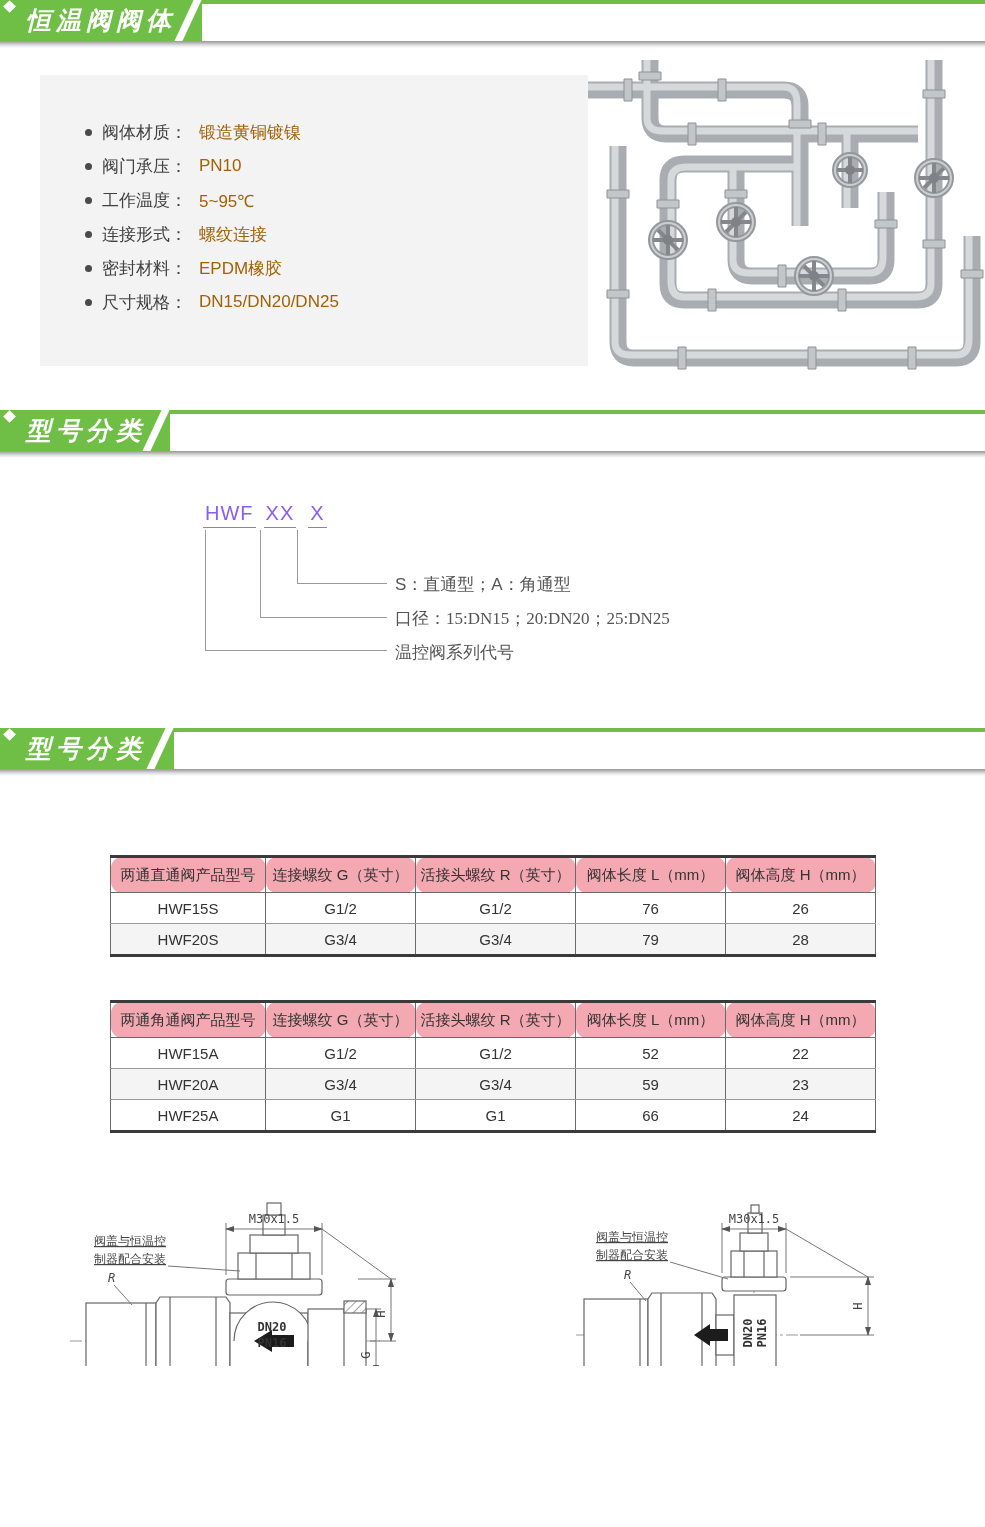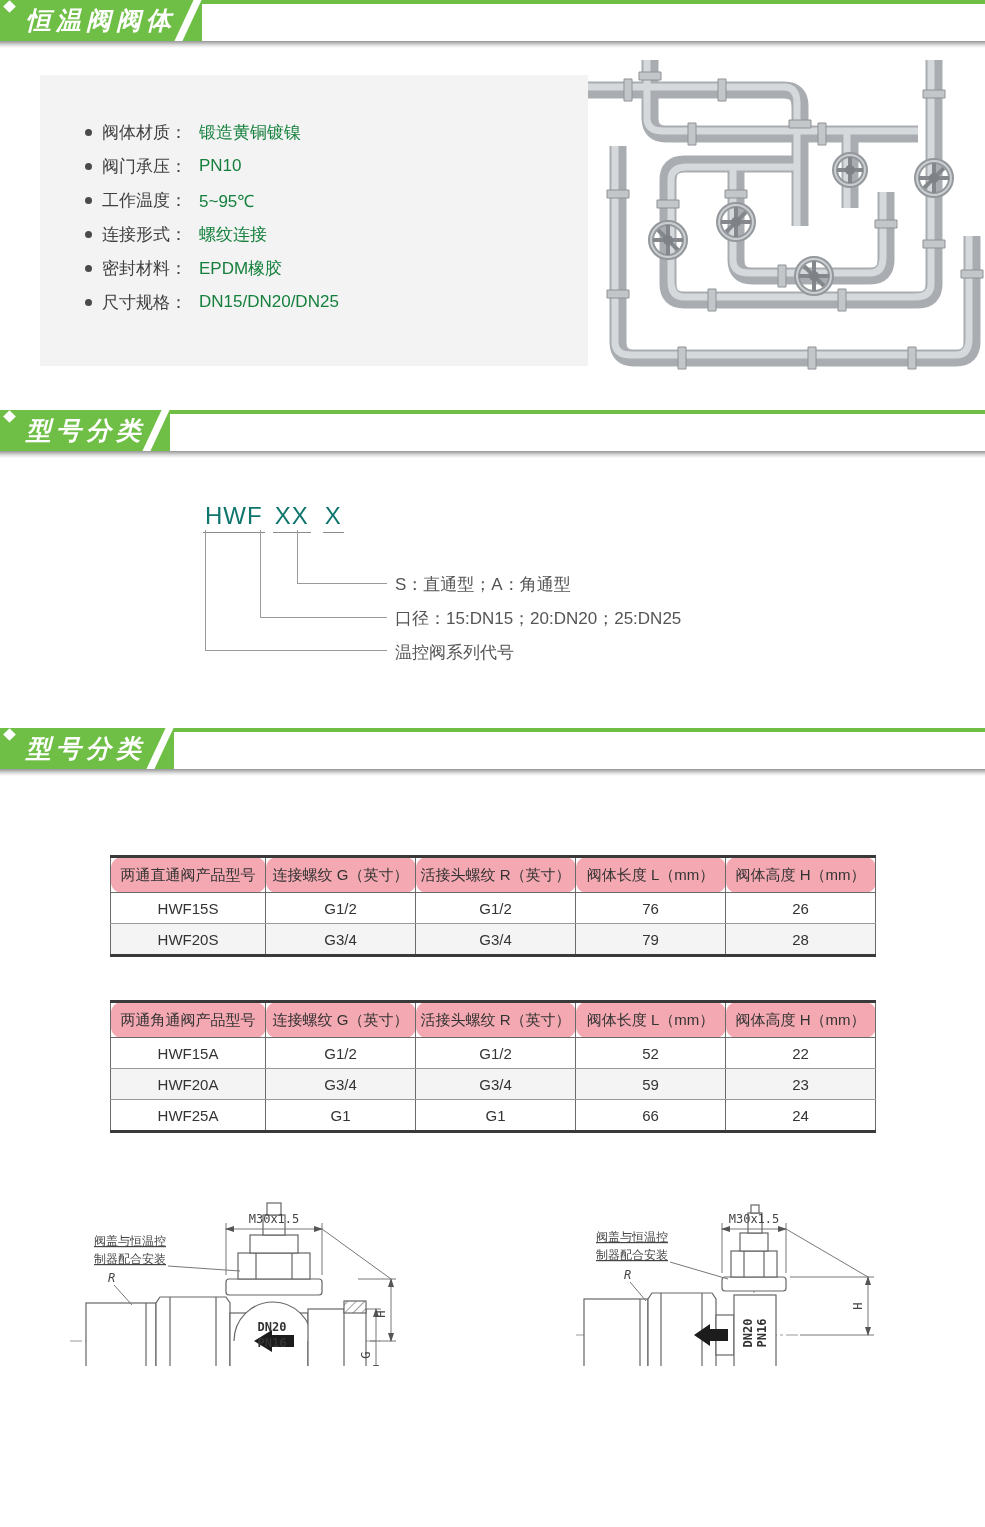--- a/index.html
+++ b/index.html
@@ -18,29 +18,29 @@
   .banner-shadow{position:absolute;top:41px;left:0;right:0;height:7px;
         background:linear-gradient(to bottom,#969696 0px,#b9b9b9 2px,#dedede 4px,rgba(238,238,238,0) 7px);}
   .diamond{position:absolute;top:2px;left:5px;width:9px;height:9px;background:#fff;transform:rotate(45deg);}
 
   
   .spec-box{position:absolute;left:40px;top:75px;width:548px;height:291px;background:#f3f3f3;}
   .spec-list{position:absolute;left:45px;top:40px;}
   .spec-item{display:flex;align-items:center;height:34px;font-size:17px;color:#595959;}
   .spec-bullet{width:7px;height:7px;border-radius:50%;background:#4a4a4a;margin-right:10px;flex:0 0 auto;}
   .spec-label{color:#404040;}
-  .spec-value{margin-left:12px;color:#15803d;}
+  .spec-value{margin-left:12px;color:#a16207;}
 
   
   .pipes{position:absolute;left:588px;top:60px;width:397px;height:320px;}
 
   
   .model-diagram{position:absolute;left:0;top:452px;width:985px;height:276px;}
   .model-code{position:absolute;left:203px;top:50px;display:flex;align-items:flex-end;
-        font-size:24px;color:#0f766e;letter-spacing:1px;}
+        font-size:20px;color:#8b5cf6;letter-spacing:1px;}
   .model-code .part{border-bottom:1px solid #8a8a8a;padding:0 2px 2px 2px;}
   .model-code .gap1{width:8px;} .model-code .gap2{width:12px;}
   .md-line{position:absolute;background:#9a9a9a;}
   .md-label{position:absolute;left:395px;font-size:17px;color:#555;white-space:nowrap;}
 
   
   table.spec-table{position:absolute;left:110px;border-collapse:collapse;table-layout:fixed;
         width:765px;font-size:15px;color:#333;background:#fff;}
   table.spec-table th,table.spec-table td{border:1px solid #6a6a6a;text-align:center;
         overflow:hidden;white-space:nowrap;}
@@ -207,21 +207,21 @@
       <span class="part">X</span>
     </div>
 
     <div class="md-line" style="left:205px;top:78px;width:1px;height:120px;"></div>
     <div class="md-line" style="left:260px;top:78px;width:1px;height:87px;"></div>
     <div class="md-line" style="left:297px;top:78px;width:1px;height:53px;"></div>
     <div class="md-line" style="left:297px;top:131px;width:90px;height:1px;"></div>
     <div class="md-line" style="left:260px;top:165px;width:127px;height:1px;"></div>
     <div class="md-line" style="left:205px;top:198px;width:182px;height:1px;"></div>
     <div class="md-label" style="top:121px;">S：直通型；A：角通型</div>
-    <div class="md-label" style="top:155px;">口径：15:DN15；20:DN20；25:DN25</div>
+    <div class="md-label" style="top:155px;font-family:Liberation Serif, serif;">口径：15:DN15；20:DN20；25:DN25</div>
     <div class="md-label" style="top:189px;">温控阀系列代号</div>
   </div>
 
   <div class="banner" style="top:728px">
     <div class="banner-strip"></div>
     <div class="banner-block" style="width:174px">
       <span class="banner-title">型号分类</span>
       <span class="slash"></span>
     </div>
     <div class="banner-shadow"></div>

